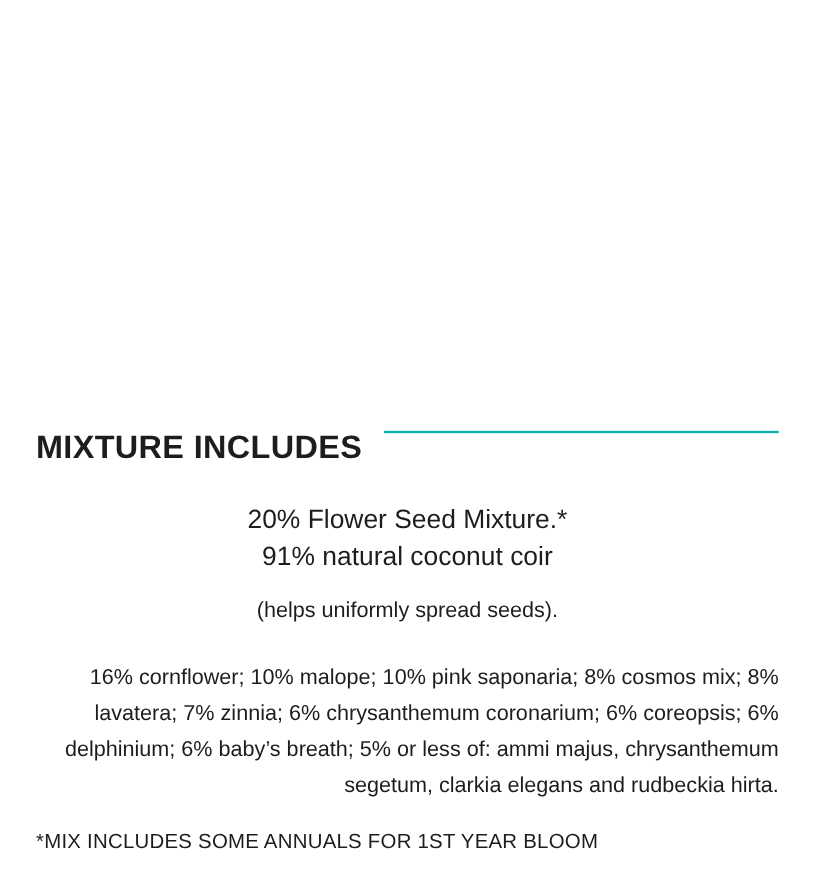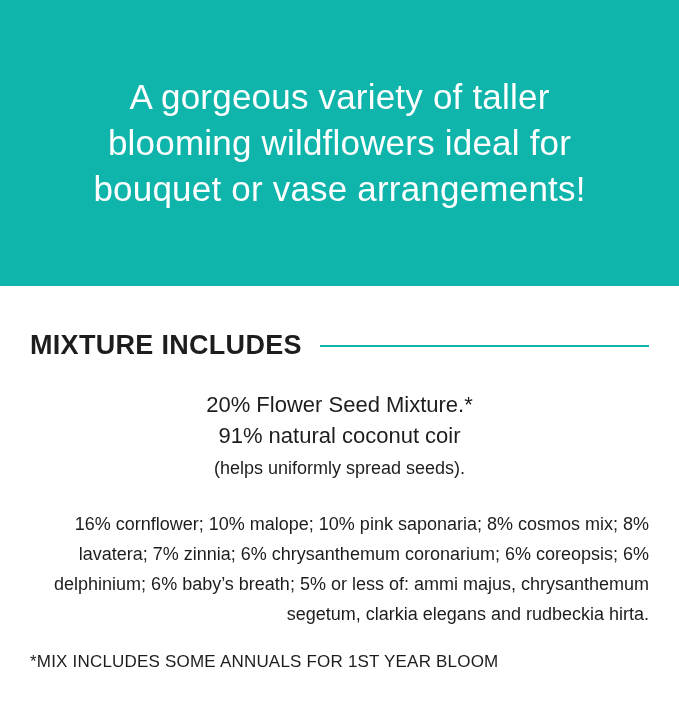--- a/index.html
+++ b/index.html
@@ -57,37 +57,38 @@
     align-items: center;
     gap: 18px;
     margin-bottom: 28px;
   }
   .section-title {
     font-size: 27px;
     font-weight: 700;
     color: #1d1d1d;
     letter-spacing: 0.3px;
     white-space: nowrap;
+    margin-top: 28px;
   }
   .rule {
     flex: 1 1 auto;
     height: 2px;
     background: #0fb5ab;
   }
   .mix-lines {
     font-size: 22px;
     line-height: 31px;
     color: #1d1d1d;
     text-align: center;
   }
   .mix-line-sub {
     font-size: 18px;
     line-height: 26px;
     color: #1d1d1d;
-    margin-top: 4px;
+    margin-top: 16px;
   }
   .detail {
     margin-top: 28px;
     font-size: 18px;
     line-height: 30px;
     color: #1d1d1d;
     text-align: right;
   }
   .footnote {
     margin-top: 20px;
@@ -95,25 +96,20 @@
     line-height: 26px;
     color: #1d1d1d;
     letter-spacing: 0.2px;
   }
 </style>
 </head>
 <body>
 
 <div class="page">
 
-  <div class="hero">
-    <div class="hero-text">A gorgeous variety of taller
-blooming wildflowers ideal for
-bouquet or vase arrangements!</div>
-  </div>
 
   <div class="content">
 
     <div class="section-head">
       <div class="section-title">MIXTURE INCLUDES</div>
       <div class="rule"></div>
     </div>
 
     <div class="mix-lines">
       <div>20% Flower Seed Mixture.*</div>

